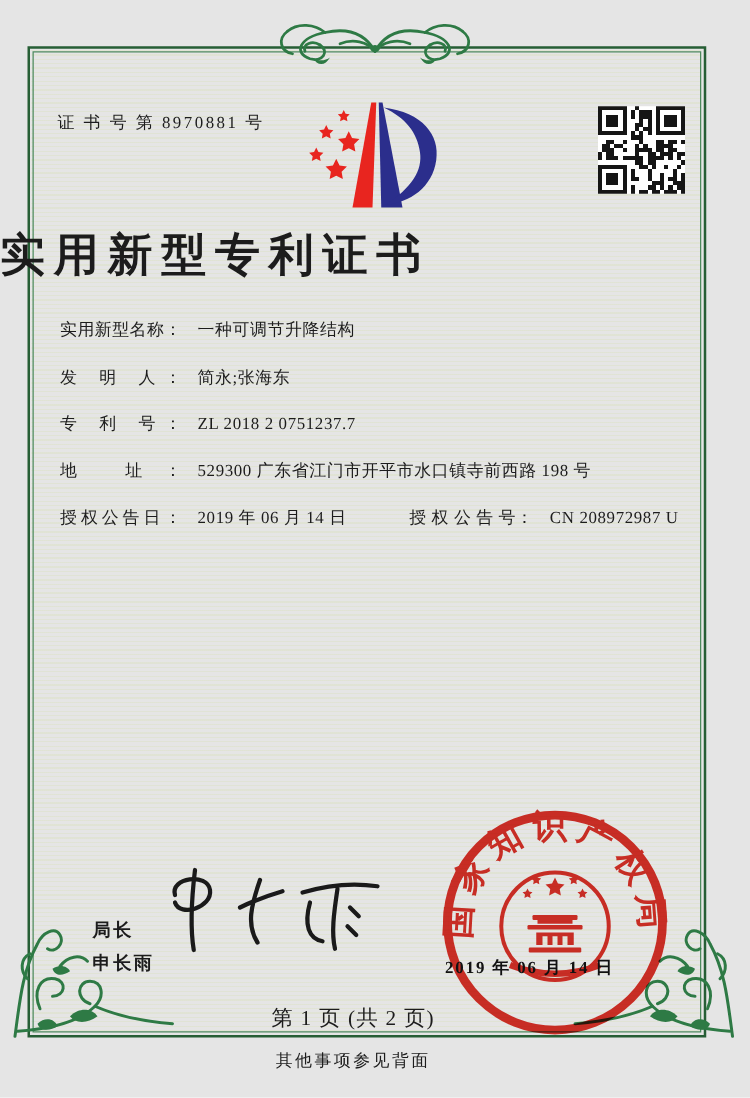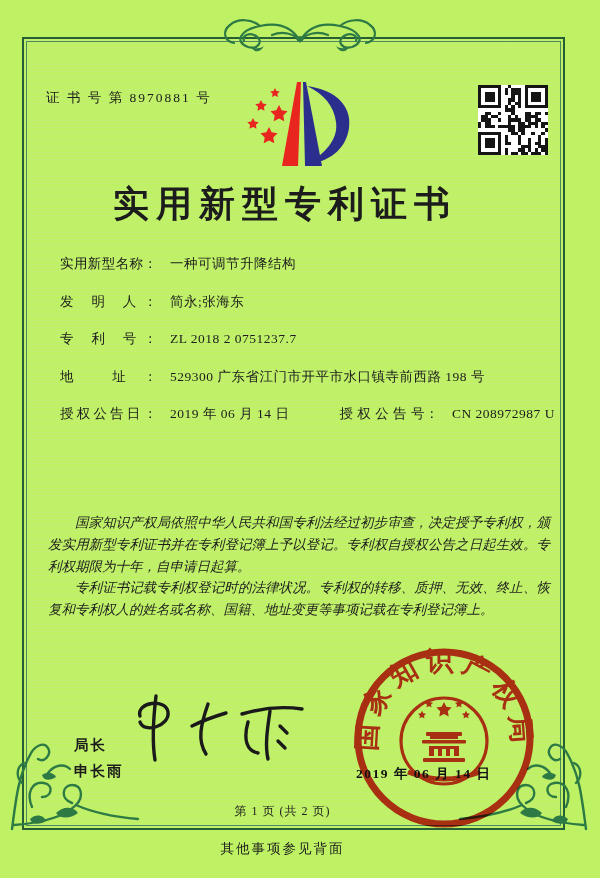--- a/index.html
+++ b/index.html
@@ -1,44 +1,44 @@
 <!DOCTYPE html>
 <html><head>
 <meta charset="utf-8">
 <style>
   html,body{margin:0;padding:0;}
   body{width:600px;height:878px;font-family:"Liberation Serif", serif;color:#1c1c1c;}
-  .sheet{position:relative;width:600px;height:878px;background:#bef264;overflow:hidden;}
+  .sheet{position:relative;width:600px;height:878px;background:#e5e5e5;overflow:hidden;}
   .frame{position:absolute;left:22px;top:37px;width:539px;height:789px;border:2.5px solid #265e35;z-index:1;}
   .frame-inner{position:absolute;left:2px;top:2px;right:2px;bottom:2px;border:1px solid #4d8a5d;}
   .texture{position:absolute;left:25px;top:40px;width:536px;height:786px;z-index:0;
     background:repeating-linear-gradient(180deg, rgba(210,222,164,0.25) 0 1px, rgba(255,255,255,0) 1px 3.5px);}
   .ornament-top{position:absolute;left:50%;transform:translateX(-50%);top:13px;z-index:2;}
   .flourish-left{position:absolute;left:2px;top:733px;z-index:2;}
   .flourish-right{position:absolute;left:458px;top:733px;z-index:2;transform:scaleX(-1);}
   .cert-no{position:absolute;left:46px;top:89px;font-size:13.5px;letter-spacing:2px;z-index:2;}
   .logo{position:absolute;left:238px;top:78px;z-index:2;}
   .qr{position:absolute;left:478px;top:85px;z-index:2;}
-  .title{position:absolute;left:0;right:30px;top:180px;text-align:center;font-size:36px;font-weight:700;
+  .title{position:absolute;left:0;right:30px;top:180px;font-size:36px;font-weight:700;
     letter-spacing:7px;z-index:2;}
   .fields{position:absolute;left:48px;top:256px;width:505px;z-index:2;font-size:13.5px;}
-  .frow{margin-bottom:21.5px;line-height:16px;white-space:nowrap;margin-left:12px;}
+  .frow{margin-bottom:21.5px;line-height:16px;white-space:nowrap;}
   .flabel{display:inline-block;width:97px;text-align:justify;text-align-last:justify;vertical-align:top;}
   .fvalue{margin-left:13px;letter-spacing:0.5px;}
   .flabel2{margin-left:50px;letter-spacing:0.5px;}
   .paras{position:absolute;left:48px;right:50px;top:512px;z-index:2;font-size:13.5px;line-height:21.8px;
     text-align:justify;font-style:italic;}
   .paras p{margin:0;text-indent:2em;}
   .director{position:absolute;left:74px;top:712px;z-index:2;font-family:"Liberation Sans",sans-serif;
     font-size:14.5px;font-weight:600;letter-spacing:2px;line-height:26px;margin-top:20px;}
   .signature{position:absolute;left:120px;top:686px;z-index:2;}
   .seal{position:absolute;left:350px;top:644px;z-index:3;mix-blend-mode:multiply;opacity:0.93;}
   .seal-date{position:absolute;left:356px;top:765px;z-index:4;font-size:13.5px;font-weight:600;
     letter-spacing:1.5px;color:#111;}
-  .page-no{position:absolute;left:0;right:35px;top:803px;text-align:center;font-size:12px;z-index:2;letter-spacing:1px;}
+  .page-no{position:absolute;left:0;right:35px;top:803px;text-align:center;font-size:17px;z-index:2;letter-spacing:1px;}
   .back-note{position:absolute;left:0;right:35px;top:840px;text-align:center;font-size:13.5px;z-index:2;
     letter-spacing:2px;}
 </style>
 </head>
 <body>
 
 <div class="sheet">
 
   <div class="texture"></div>
 
@@ -136,24 +136,20 @@
       <span class="flabel">专 利 号：</span><span class="fvalue">ZL 2018 2 0751237.7</span>
     </div>
     <div class="frow">
       <span class="flabel">地 址：</span><span class="fvalue">529300 广东省江门市开平市水口镇寺前西路 198 号</span>
     </div>
     <div class="frow">
       <span class="flabel">授权公告日：</span><span class="fvalue">2019 年 06 月 14 日</span><span class="flabel2">授 权 公 告 号：</span><span class="fvalue">CN 208972987 U</span>
     </div>
   </div>
 
-  <div class="paras">
-    <p>国家知识产权局依照中华人民共和国专利法经过初步审查，决定授予专利权，颁发实用新型专利证书并在专利登记簿上予以登记。专利权自授权公告之日起生效。专利权期限为十年，自申请日起算。</p>
-    <p>专利证书记载专利权登记时的法律状况。专利权的转移、质押、无效、终止、恢复和专利权人的姓名或名称、国籍、地址变更等事项记载在专利登记簿上。</p>
-  </div>
 
   <div class="director">
     <div>局长</div>
     <div>申长雨</div>
   </div>
 
   <svg class="signature" width="195" height="85" viewBox="0 0 195 85">
     <g stroke="#1a1a1a" fill="none" stroke-width="3.4" stroke-linecap="round" stroke-linejoin="round">
       <path d="M36,10 C33,35 32,56 35,74"></path>
       <path d="M20,30 C16,16 46,12 48,26 C50,40 24,48 20,36"></path>

